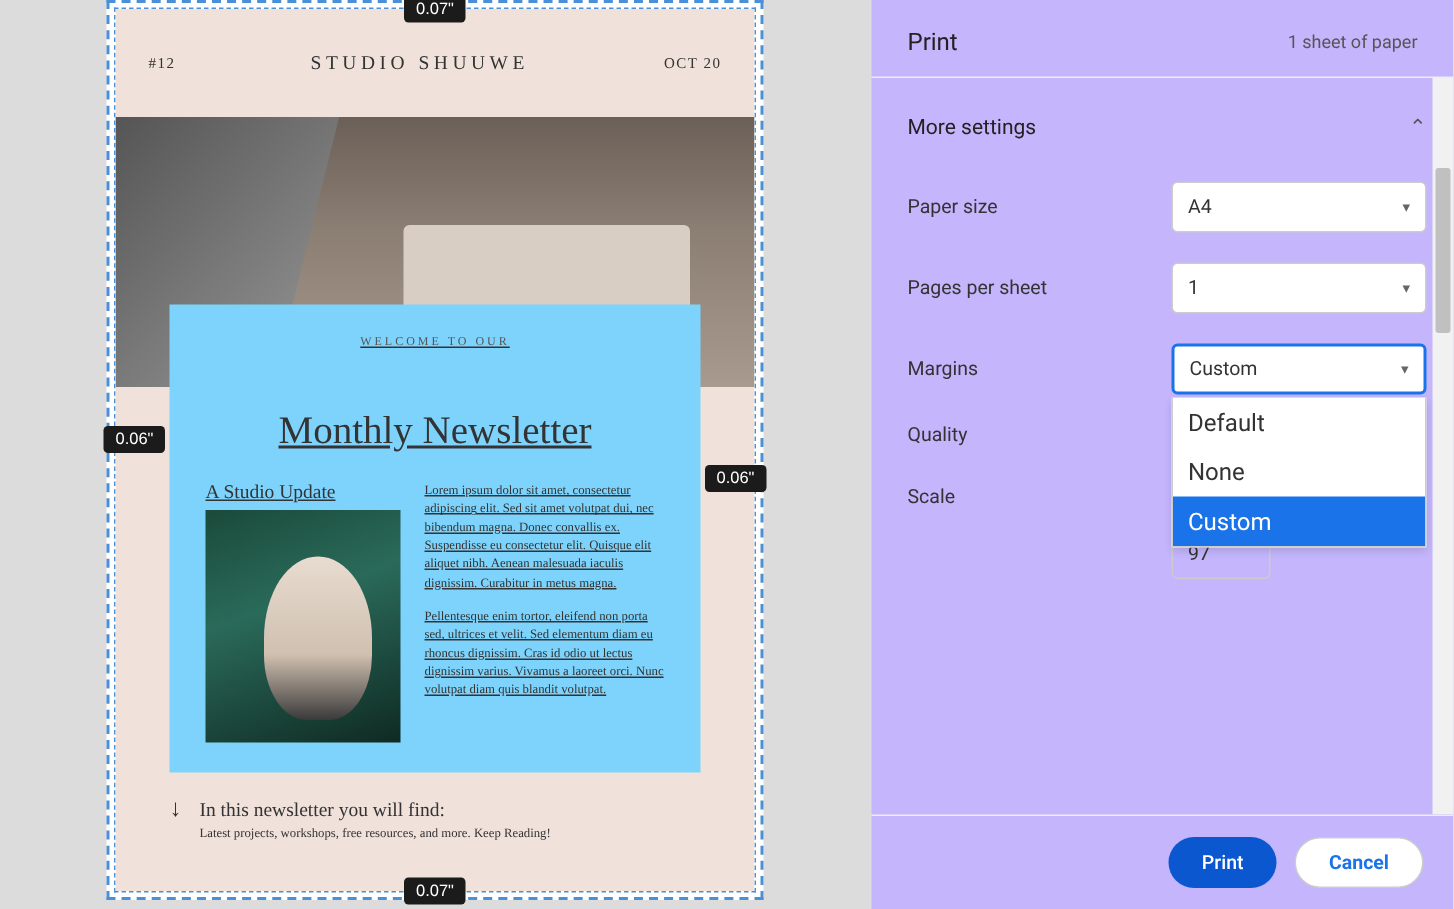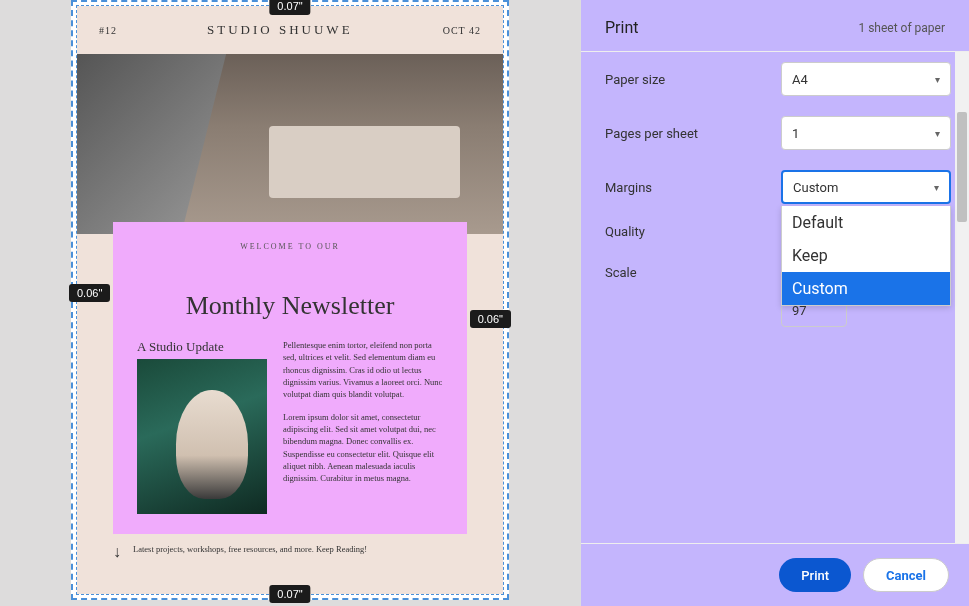--- a/index.html
+++ b/index.html
@@ -8,26 +8,26 @@
 .layout { display: flex; width: 100%; height: 100%; }
 
 
 .preview-pane { width: 587px; height: 100%; background: #dddcdc; display: flex; align-items: flex-start; justify-content: center; padding-top: 0; overflow: hidden; position: relative; }
 .page-wrap { position: relative; margin-top: 0; }
 .page { width: 438px; height: 600px; background: #fff; position: relative; border: 2px dashed #4a90d9; }
 .page-inner { position: absolute; inset: 3px; border: 1px dashed #4a90d9; overflow: hidden; }
 
 
 .doc { width: 100%; height: 100%; background: #f0e2da; position: relative; font-family: Georgia, serif; }
-.doc-header { display: flex; justify-content: space-between; align-items: center; padding: 16px 22px; font-size: 10px; letter-spacing: 1px; color: #333; text-align: right; }
+.doc-header { display: flex; justify-content: space-between; align-items: center; padding: 28px 22px; font-size: 10px; letter-spacing: 1px; color: #333; text-align: right; }
 .doc-title { font-size: 13px; letter-spacing: 3px; font-weight: 400; }
 .hero { width: 100%; height: 180px; background: linear-gradient(180deg, #6b6058 0%, #8a7d72 40%, #a89a8e 100%); position: relative; overflow: hidden; }
 .hero::before { content:""; position:absolute; left:0; top:0; width:35%; height:100%; background: linear-gradient(135deg, #555 0%, #777 50%, #999 100%); clip-path: polygon(0 0, 100% 0, 70% 100%, 0 100%); }
 .hero::after { content:""; position:absolute; right:10%; bottom:20%; width:45%; height:40%; background:#d9cec4; border-radius:4px; }
-.card { position: absolute; left: 36px; right: 36px; top: 216px; background: #f0abfc; padding: 20px 24px; }
+.card { position: absolute; left: 36px; right: 36px; top: 197px; background: #7dd3fc; padding: 20px 24px; text-decoration: underline; }
 .welcome { text-align: center; font-size: 8px; letter-spacing: 2px; color: #555; margin-bottom: 6px; }
 .nl-title { text-align: center; font-family: Georgia, serif; font-size: 26px; font-weight: 500; margin-bottom: 18px; margin-top: 40px; }
 .columns { display: flex; gap: 16px; }
 .col-left { width: 130px; }
 .sub-head { font-family: Georgia, serif; font-size: 13px; margin-bottom: 4px; white-space: nowrap; }
 .photo { width: 130px; height: 155px; background: linear-gradient(160deg, #1a4a3a 0%, #2a6a5a 40%, #0f2a22 100%); position: relative; overflow:hidden; }
 .photo::after { content:""; position:absolute; left:30%; top:20%; width:55%; height:70%; background: linear-gradient(180deg,#e8dcd0 0%, #d0c0b0 60%, #3a3a3a 100%); border-radius: 50% 50% 40% 40%; }
 .col-right { flex: 1; font-size: 8.5px; line-height: 1.45; color: #333; }
 .col-right p { margin-bottom: 10px; }
 .find-row { position:absolute; left:36px; right:36px; bottom:34px; display:flex; align-items:flex-start; gap:12px; }
@@ -86,40 +86,41 @@
 <div class="layout">
 
   <div class="preview-pane">
     <div class="page-wrap">
       <div class="page">
         <div class="page-inner">
           <div class="doc">
             <div class="doc-header">
               <span>#12</span>
               <span class="doc-title">STUDIO SHUUWE</span>
-              <span>OCT 42</span>
+              <span>OCT 20</span>
             </div>
             <div class="hero"></div>
             <div class="card">
               <div class="welcome">WELCOME TO OUR</div>
               <div class="nl-title">Monthly Newsletter</div>
               <div class="columns">
                 <div class="col-left">
                   <div class="sub-head">A Studio Update</div>
                   <div class="photo"></div>
                 </div>
                 <div class="col-right">
+                  <p>Lorem ipsum dolor sit amet, consectetur adipiscing elit. Sed sit amet volutpat dui, nec bibendum magna. Donec convallis ex. Suspendisse eu consectetur elit. Quisque elit aliquet nibh. Aenean malesuada iaculis dignissim. Curabitur in metus magna.</p>
                   <p>Pellentesque enim tortor, eleifend non porta sed, ultrices et velit. Sed elementum diam eu rhoncus dignissim. Cras id odio ut lectus dignissim varius. Vivamus a laoreet orci. Nunc volutpat diam quis blandit volutpat.</p>
-                  <p>Lorem ipsum dolor sit amet, consectetur adipiscing elit. Sed sit amet volutpat dui, nec bibendum magna. Donec convallis ex. Suspendisse eu consectetur elit. Quisque elit aliquet nibh. Aenean malesuada iaculis dignissim. Curabitur in metus magna.</p>
                 </div>
               </div>
             </div>
             <div class="find-row">
               <div class="arrow-down">↓</div>
               <div class="find-text">
+                <div class="fh">In this newsletter you will find:</div>
                 <div class="fs">Latest projects, workshops, free resources, and more. Keep Reading!</div>
               </div>
             </div>
           </div>
         </div>
       </div>
       <div class="badge badge-top">0.07"</div>
       <div class="badge badge-bottom">0.07"</div>
       <div class="badge badge-left">0.06"</div>
       <div class="badge badge-right">0.06"</div>
@@ -130,20 +131,24 @@
     <div class="sb-header">
       <div class="sb-title">Print</div>
       <div class="sb-sheets">1 sheet of paper</div>
     </div>
 
     <div class="sb-scroll">
       <div class="scrollbar-track">
         <div class="scrollbar-thumb"></div>
       </div>
 
+      <div class="section-row">
+        <span class="section-label">More settings</span>
+        <span class="chevron">⌃</span>
+      </div>
 
       <div class="setting-row">
         <div class="setting-label">Paper size</div>
         <div class="setting-control">
           <div class="select">
             <span>A4</span>
             <span class="caret">▾</span>
           </div>
         </div>
       </div>
@@ -160,21 +165,21 @@
 
       <div class="setting-row">
         <div class="setting-label">Margins</div>
         <div class="setting-control">
           <div class="select focused">
             <span>Custom</span>
             <span class="caret">▾</span>
           </div>
           <div class="dropdown">
             <div class="dropdown-item">Default</div>
-            <div class="dropdown-item">Keep</div>
+            <div class="dropdown-item">None</div>
             <div class="dropdown-item selected">Custom</div>
           </div>
         </div>
       </div>
 
       <div class="setting-row">
         <div class="setting-label">Quality</div>
         <div class="setting-control"></div>
       </div>
 

